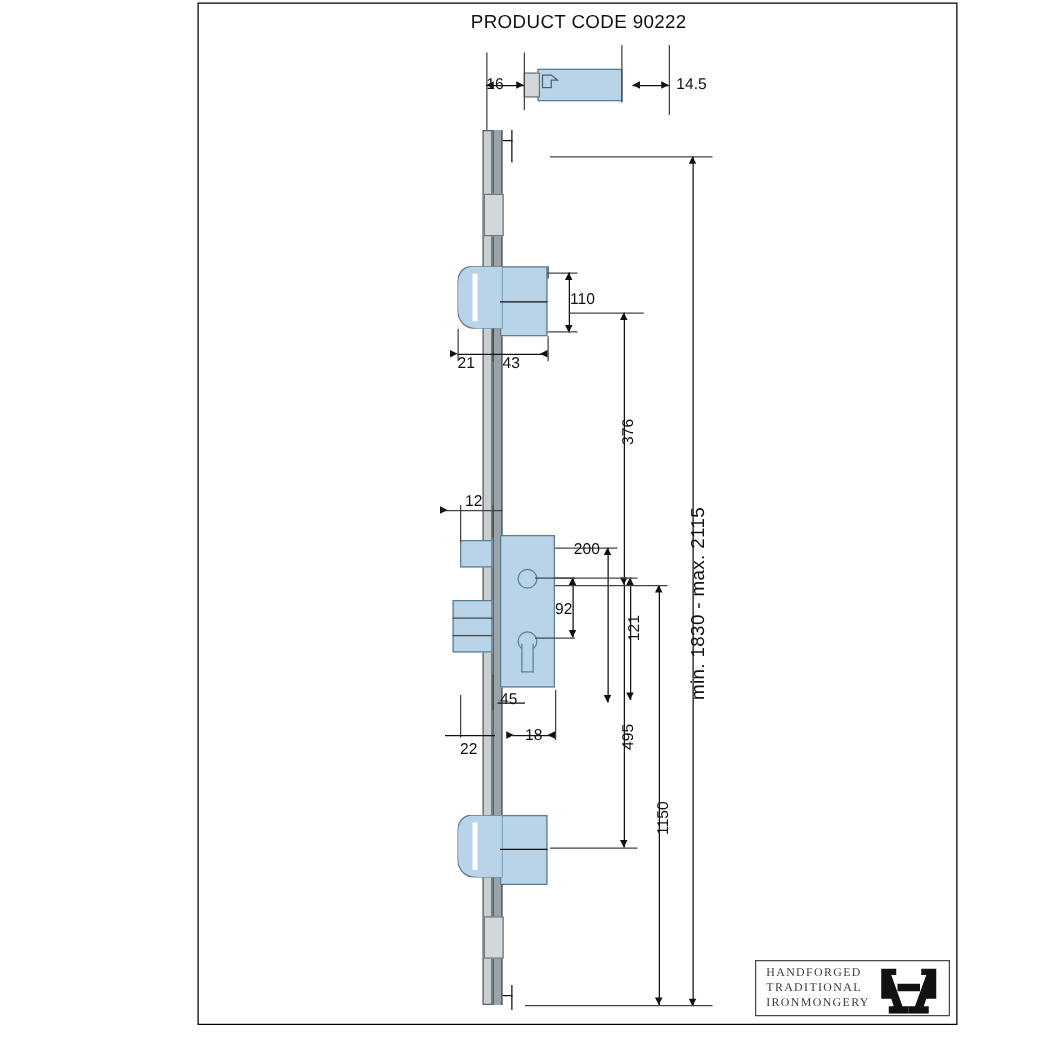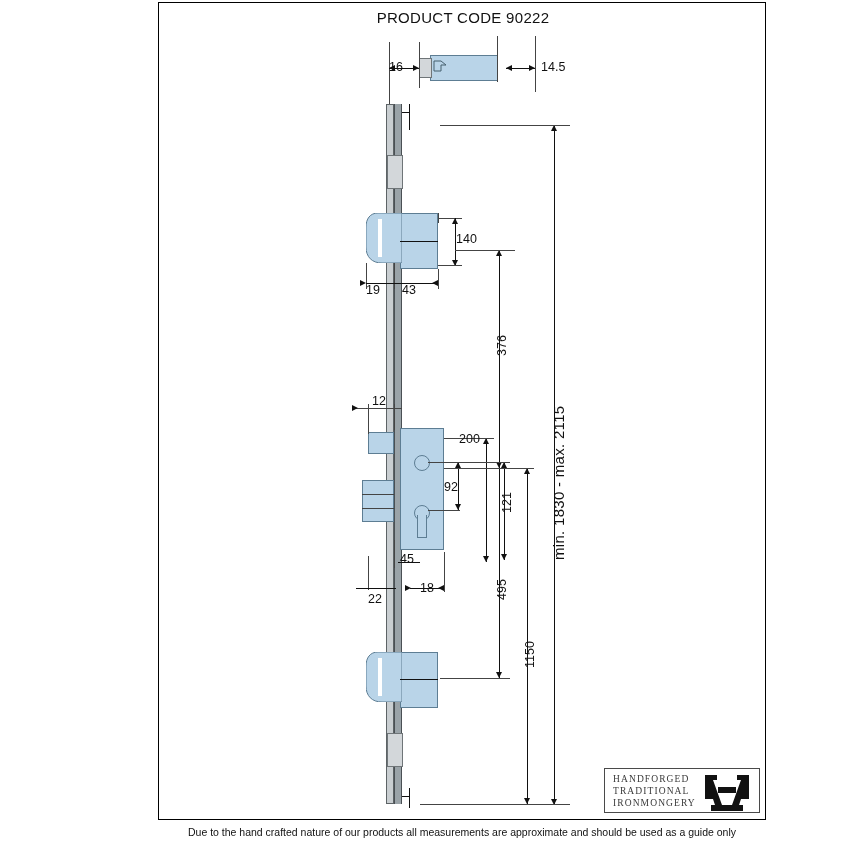--- a/index.html
+++ b/index.html
@@ -126,30 +126,30 @@
     </svg>
   </div>
   <div class="h" style="left:400px;top:241px;width:38px;"></div>
 
   <div class="vthin" style="left:438px;top:213px;height:10px;"></div>
   <div class="hthin" style="left:438px;top:218px;width:24px;"></div>
   <div class="v" style="left:455px;top:218px;height:48px;"></div>
   <div class="arrowU" style="left:452px;top:218px;"></div>
   <div class="arrowD" style="left:452px;top:260px;"></div>
   <div class="hthin" style="left:438px;top:265px;width:24px;"></div>
-  <div class="dim" style="left:456px;top:232px;">140</div>
+  <div class="dim" style="left:456px;top:232px;">110</div>
 
   <div class="vthin" style="left:366px;top:263px;height:26px;"></div>
   <div class="vthin" style="left:394px;top:263px;height:26px;"></div>
   <div class="vthin" style="left:438px;top:269px;height:20px;"></div>
   <div class="h" style="left:366px;top:283px;width:28px;"></div>
   <div class="h" style="left:394px;top:283px;width:44px;"></div>
   <div class="arrowR" style="left:360px;top:280px;"></div>
   <div class="arrowL" style="left:432px;top:280px;"></div>
-  <div class="dim" style="left:366px;top:283px;">19</div>
+  <div class="dim" style="left:366px;top:283px;">21</div>
   <div class="dim" style="left:402px;top:283px;">43</div>
 
   <div class="v" style="left:499px;top:250px;height:218px;"></div>
   <div class="arrowU" style="left:496px;top:250px;"></div>
   <div class="arrowD" style="left:496px;top:462px;"></div>
   <div class="hthin" style="left:455px;top:250px;width:60px;"></div>
   <div class="dimv" style="left:495px;top:356px;">376</div>
 
   <div class="v" style="left:554px;top:125px;height:680px;"></div>
   <div class="arrowU" style="left:551px;top:125px;"></div>
@@ -240,15 +240,14 @@
     </div>
     <div class="logo-mark">
       <svg width="52" height="40" viewBox="0 0 52 40" aria-hidden="true">
         <path d="M4 4 L16 4 L16 9 L12 9 L21 34 L26 34 L26 40 L10 40 L10 34 L14 34 L12 28 L4 28 Z" fill="#111"></path>
         <path d="M48 4 L36 4 L36 9 L40 9 L31 34 L26 34 L26 40 L42 40 L42 34 L38 34 L40 28 L48 28 Z" fill="#111"></path>
         <path d="M17 16 L35 16 L35 22 L17 22 Z" fill="#111"></path>
       </svg>
     </div>
   </div>
 
-  <div class="footnote">Due to the hand crafted nature of our products all measurements are approximate and should be used as a guide only</div>
 
 </div>
 
 </body></html>

